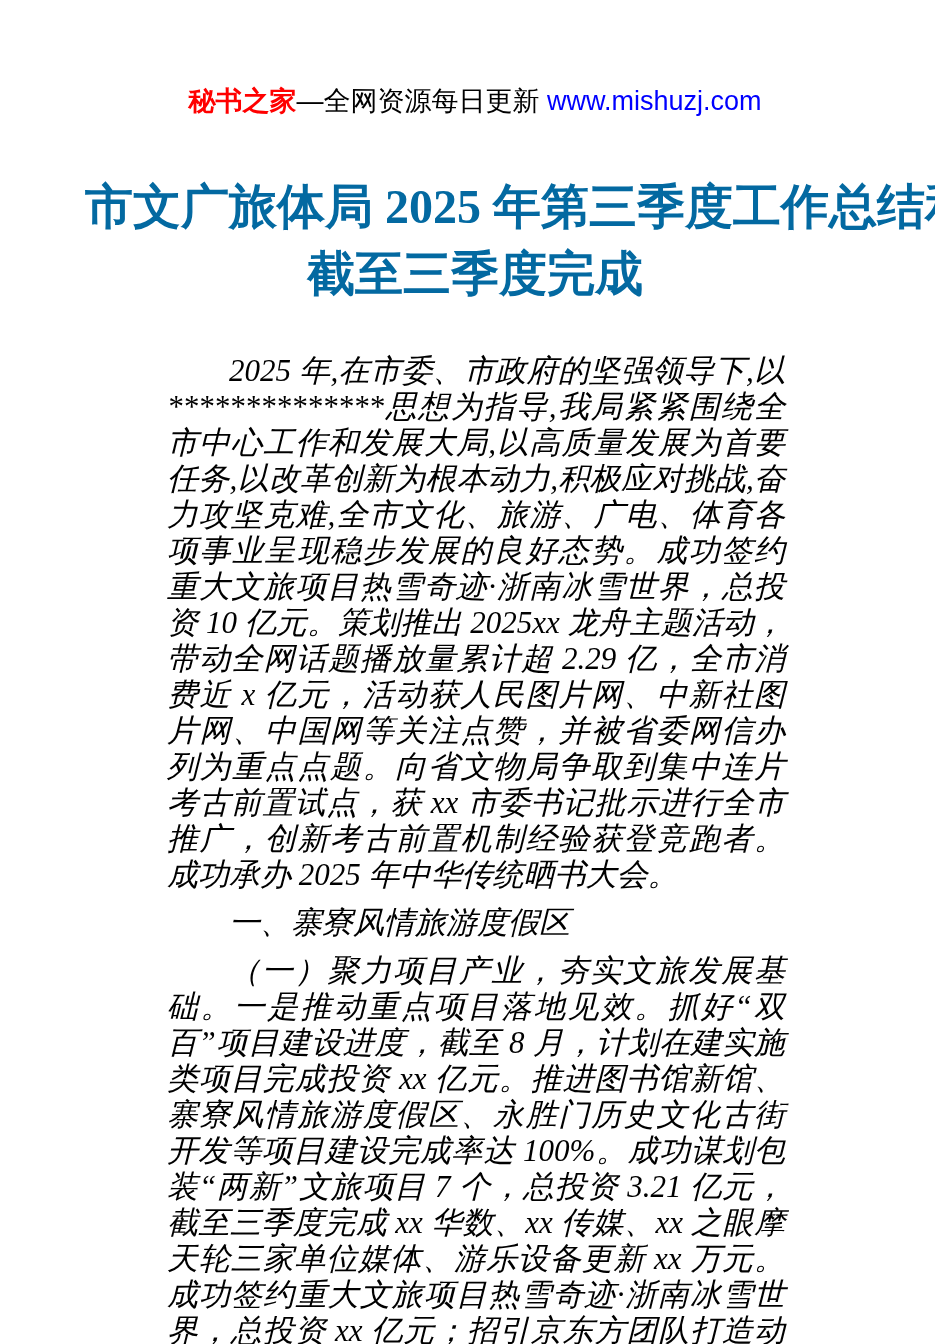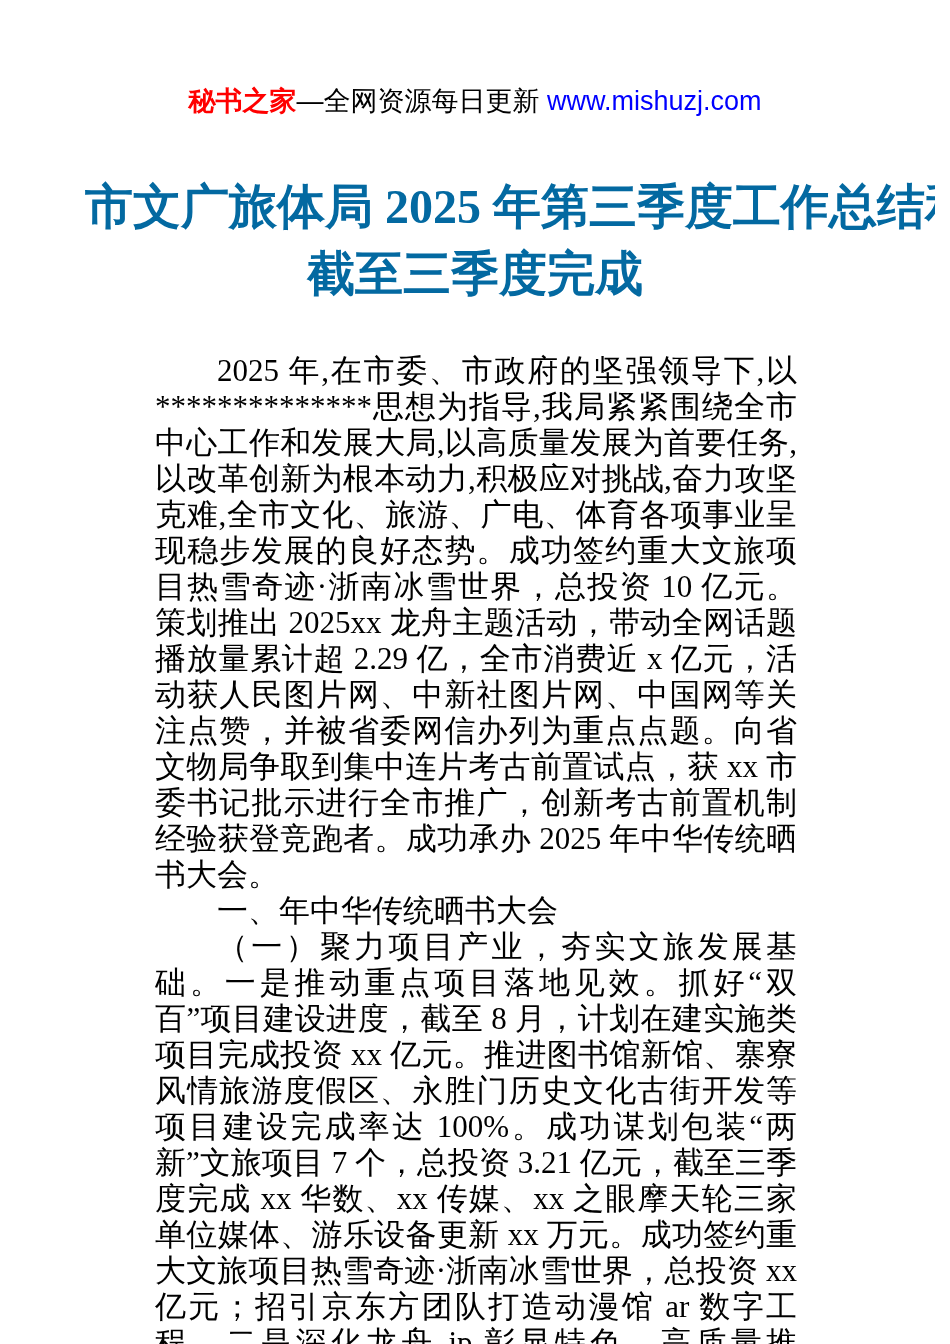--- a/index.html
+++ b/index.html
@@ -52,36 +52,37 @@
   .doc-body {
     margin: 46px 138px 0 140px;
     font-family: "Liberation Serif", "DejaVu Serif", serif;
     font-size: 31px;
     line-height: 36px;
     color: #000000;
     text-align: justify;
     text-justify: inter-ideograph;
   }
   .doc-body p {
-    margin: 0;
+    margin: 12px;
     padding: 0;
     text-indent: 2em;
+    font-style: italic;
   }
 </style>
 </head>
 <body>
 
 <div class="page">
 
   <div class="site-header"><span class="brand">秘书之家</span><span class="tagline">—全网资源每日更新 </span><a class="site-url">www.mishuzj.com</a></div>
 
   <h1 class="doc-title">
     <span class="title-line">市文广旅体局 2025 年第三季度工作总结和</span>
     <span class="title-line">截至三季度完成</span>
   </h1>
 
   <div class="doc-body">
     <p>2025 年,在市委、市政府的坚强领导下,以**************思想为指导,我局紧紧围绕全市中心工作和发展大局,以高质量发展为首要任务,以改革创新为根本动力,积极应对挑战,奋力攻坚克难,全市文化、旅游、广电、体育各项事业呈现稳步发展的良好态势。成功签约重大文旅项目热雪奇迹·浙南冰雪世界，总投资 10 亿元。策划推出 2025xx 龙舟主题活动，带动全网话题播放量累计超 2.29 亿，全市消费近 x 亿元，活动获人民图片网、中新社图片网、中国网等关注点赞，并被省委网信办列为重点点题。向省文物局争取到集中连片考古前置试点，获 xx 市委书记批示进行全市推广，创新考古前置机制经验获登竞跑者。成功承办 2025 年中华传统晒书大会。</p>
-    <p>一、年中华传统晒书大会</p>
+    <p>一、寨寮风情旅游度假区</p>
     <p>（一）聚力项目产业，夯实文旅发展基础。一是推动重点项目落地见效。抓好“双百”项目建设进度，截至 8 月，计划在建实施类项目完成投资 xx 亿元。推进图书馆新馆、寨寮风情旅游度假区、永胜门历史文化古街开发等项目建设完成率达 100%。成功谋划包装“两新”文旅项目 7 个，总投资 3.21 亿元，截至三季度完成 xx 华数、xx 传媒、xx 之眼摩天轮三家单位媒体、游乐设备更新 xx 万元。成功签约重大文旅项目热雪奇迹·浙南冰雪世界，总投资 xx 亿元；招引京东方团队打造动漫馆 ar 数字工程。二是深化龙舟 ip 彰显特色。高质量推出“一十百千万”龙舟主题活动，xx 龙舟全网话题播放量累计超 xx 亿，点赞量破 113 万，带动全市消费近 x 亿元。活动获人民图片网、中新社图片网、中国</p>
   </div>
 
 </div>
 
 </body></html>

